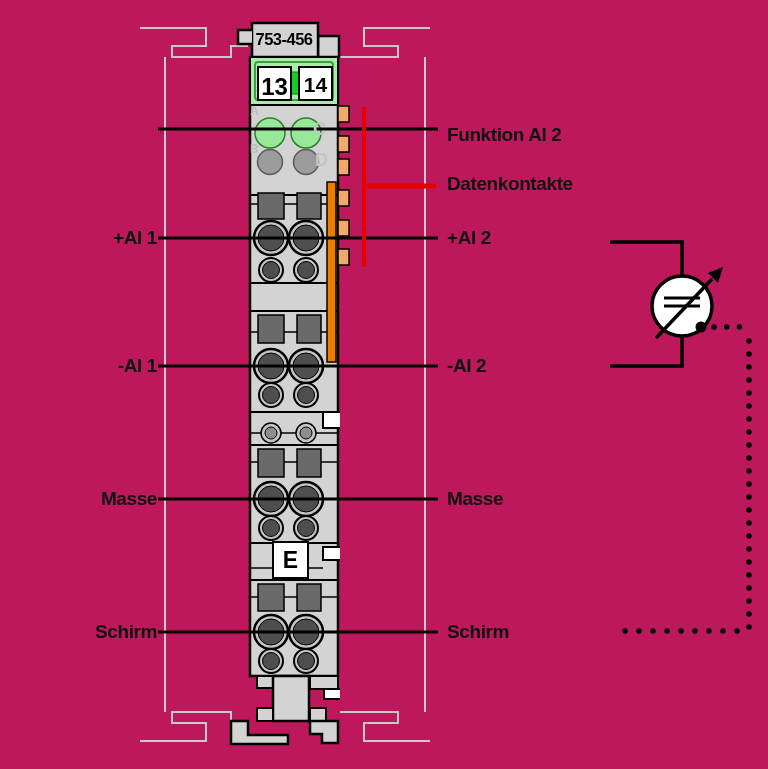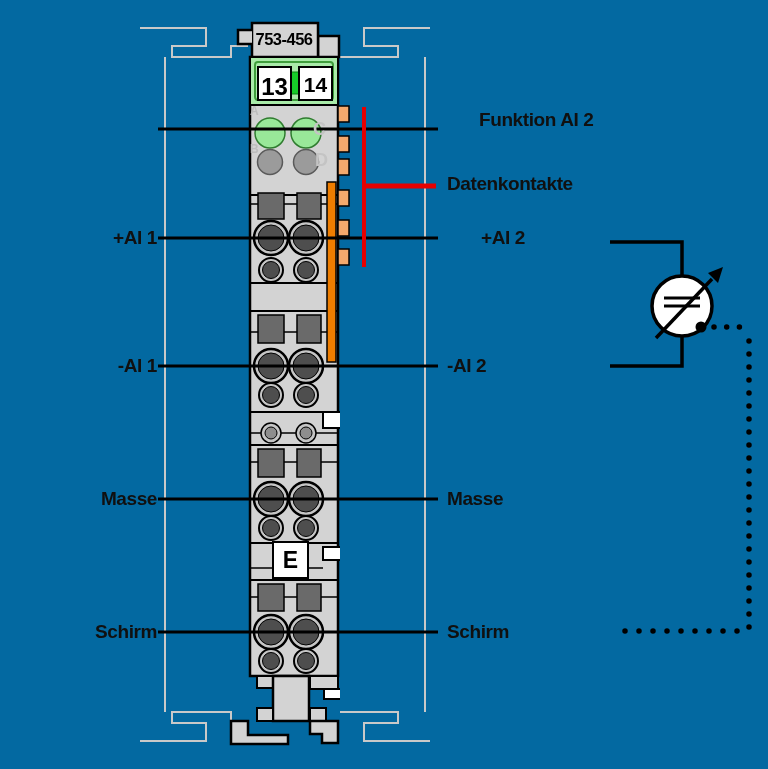--- a/index.html
+++ b/index.html
@@ -1,16 +1,16 @@
 <!DOCTYPE html>
 <html><head>
 <meta charset="utf-8">
 <style>
   html,body{margin:0;padding:0;background:#fff;}
-  #stage{position:relative;width:768px;height:769px;background:#0369a1;overflow:hidden;
+  #stage{position:relative;width:768px;height:769px;background:#be185d;overflow:hidden;
          font-family:"Liberation Sans",sans-serif;}
   #stage svg{position:absolute;left:0;top:0;}
   .lbl{position:absolute;font-weight:bold;font-size:19px;letter-spacing:-0.4px;
        color:#101010;white-space:nowrap;line-height:23px;height:23px;}
   .lbl.right{left:447px;}
   .lbl.left{right:611px;text-align:right;}
   .boxtxt{position:absolute;font-weight:bold;color:#000;text-align:center;}
   .ltr{position:absolute;font-weight:bold;color:#bdbdbd;}
 </style>
 </head>
@@ -167,20 +167,20 @@
   <div class="ltr" style="left:313px;top:119px;font-size:18px;color:#c4c4c4;">C</div>
   <div class="ltr" style="left:315px;top:150px;font-size:18px;color:#c4c4c4;">D</div>
 
   <div class="boxtxt" style="left:273px;top:547px;width:35px;font-size:23px;">E</div>
 
   <div class="lbl left" style="top:226px;">+AI 1</div>
   <div class="lbl left" style="top:354px;">-AI 1</div>
   <div class="lbl left" style="top:487px;">Masse</div>
   <div class="lbl left" style="top:620px;">Schirm</div>
 
-  <div class="lbl right" style="top:108px;margin-left:32px;">Funktion AI 2</div>
+  <div class="lbl right" style="top:123px;">Funktion AI 2</div>
   <div class="lbl right" style="top:172px;">Datenkontakte</div>
-  <div class="lbl right" style="top:226px;margin-left:34px;">+AI 2</div>
+  <div class="lbl right" style="top:226px;">+AI 2</div>
   <div class="lbl right" style="top:354px;">-AI 2</div>
   <div class="lbl right" style="top:487px;">Masse</div>
   <div class="lbl right" style="top:620px;">Schirm</div>
 
 </div>
 
 </body></html>

